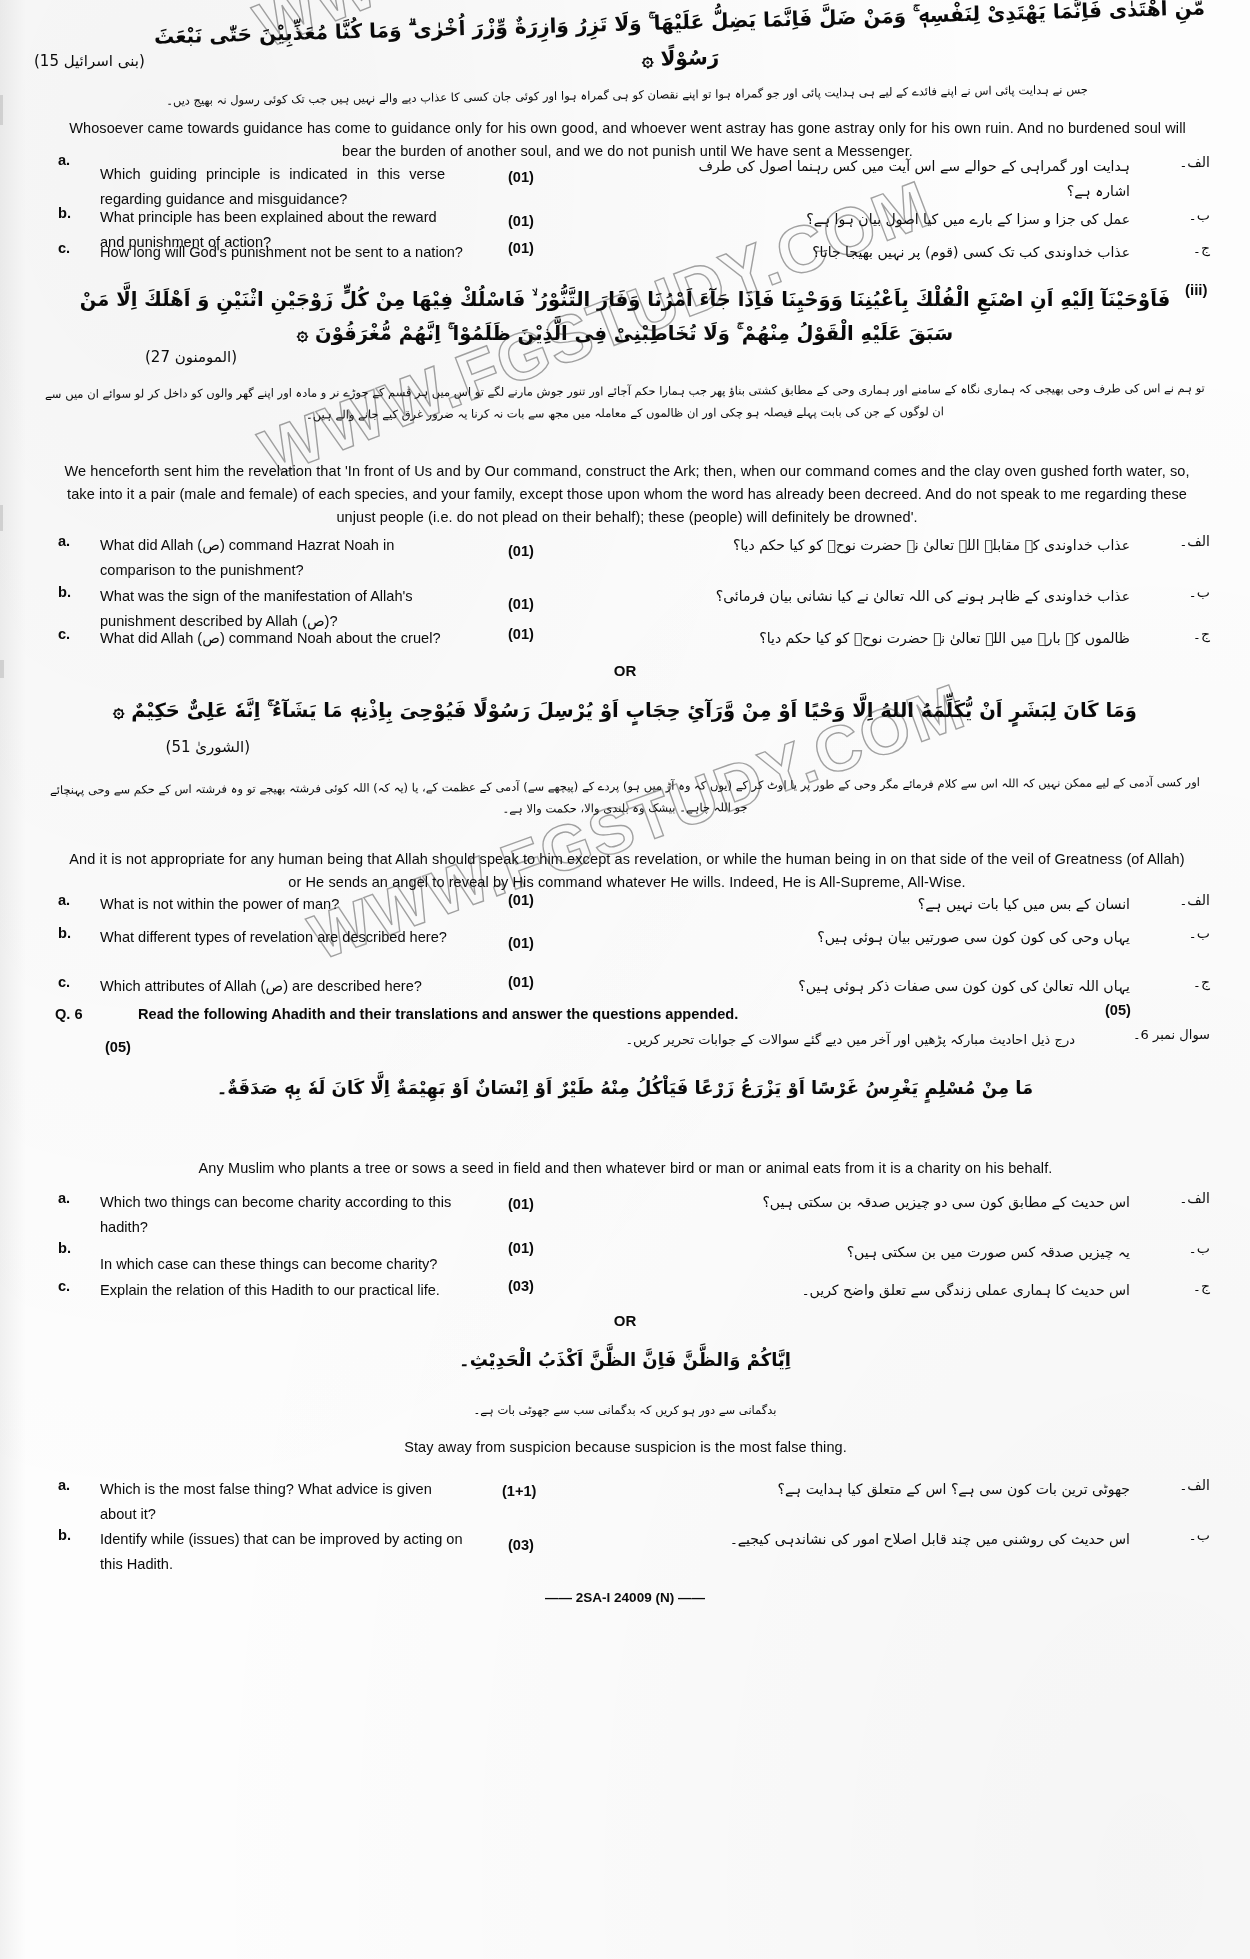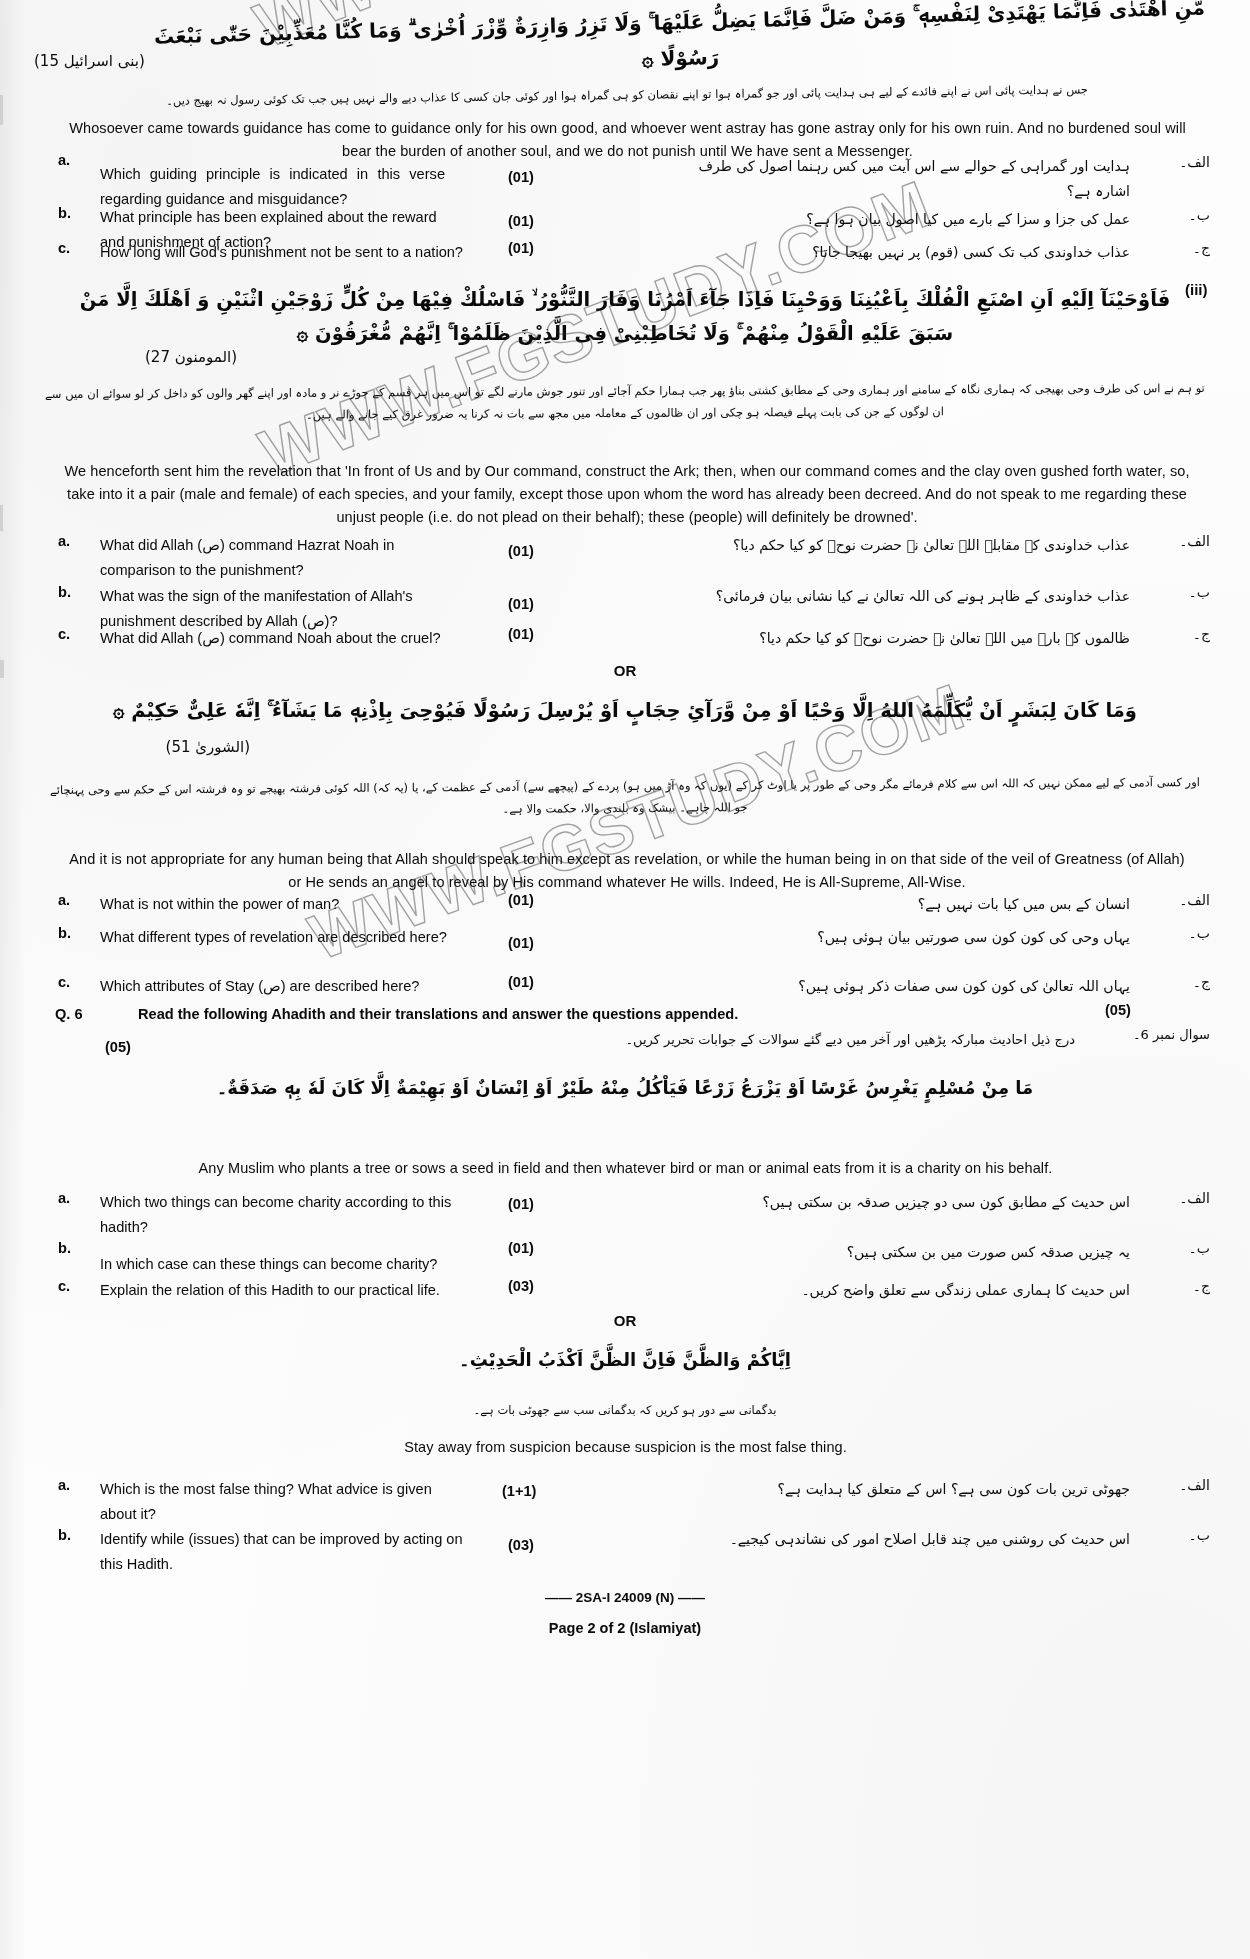--- a/index.html
+++ b/index.html
@@ -162,21 +162,21 @@
   <div class="qrow" style="top:925px;">
     <span class="ql" style="left:58px;top:0;">b.</span>
     <span class="qt" style="left:100px;top:0;width:360px;">What different types of revelation are described here?</span>
     <span class="mk" style="left:508px;top:10px;">(01)</span>
     <span class="ul" style="left:1150px;top:0;width:60px;text-align:right;">ب۔</span>
     <span class="uq" style="left:680px;top:0;width:450px;">یہاں وحی کی کون کون سی صورتیں بیان ہوئی ہیں؟</span>
   </div>
 
   <div class="qrow" style="top:974px;">
     <span class="ql" style="left:58px;top:0;">c.</span>
-    <span class="qt" style="left:100px;top:0;width:420px;">Which attributes of Stay (ص) are described here?</span>
+    <span class="qt" style="left:100px;top:0;width:420px;">Which attributes of Allah (ص) are described here?</span>
     <span class="mk" style="left:508px;top:0;">(01)</span>
     <span class="ul" style="left:1150px;top:0;width:60px;text-align:right;">ج۔</span>
     <span class="uq" style="left:700px;top:0;width:430px;">یہاں اللہ تعالیٰ کی کون کون سی صفات ذکر ہوئی ہیں؟</span>
   </div>
 
   <div class="en bold" style="position:absolute;left:55px;top:1006px;font-size:14.6px;">Q. 6</div>
   <div class="en bold" style="position:absolute;left:138px;top:1006px;font-size:14.6px;">Read the following Ahadith and their translations and answer the questions appended.</div>
   <div class="en bold" style="position:absolute;left:1105px;top:1002px;font-size:14.6px;">(05)</div>
 
   <div class="ul" style="left:1080px;top:1027px;width:130px;text-align:right;font-size:13px;">سوال نمبر 6۔</div>
@@ -230,19 +230,18 @@
 
   <div class="qrow" style="top:1527px;">
     <span class="ql" style="left:58px;top:0;">b.</span>
     <span class="qt" style="left:100px;top:0;width:370px;">Identify while (issues) that can be improved by acting on this Hadith.</span>
     <span class="mk" style="left:508px;top:10px;">(03)</span>
     <span class="ul" style="left:1150px;top:0;width:60px;text-align:right;">ب۔</span>
     <span class="uq" style="left:660px;top:0;width:470px;">اس حدیث کی روشنی میں چند قابل اصلاح امور کی نشاندہی کیجیے۔</span>
   </div>
 
   <div class="footer-code en" style="top:1590px;">—— 2SA-I 24009 (N) ——</div>
-  <div class="footer-page en" style="top:1620px;">Page 2 of 2 (Islamiyat)</div>
 
 </div>
 
 <div class="wm" style="left:245px;top:-6px;font-size:64px;transform:rotate(-22deg);transform-origin:0 0;">WWW.FGSTUDY.COM</div>
 <div class="wm" style="left:250px;top:420px;font-size:66px;transform:rotate(-21deg);transform-origin:0 0;">WWW.FGSTUDY.COM</div>
 <div class="wm" style="left:300px;top:905px;font-size:64px;transform:rotate(-20deg);transform-origin:0 0;">WWW.FGSTUDY.COM</div>
 
 </body></html>

